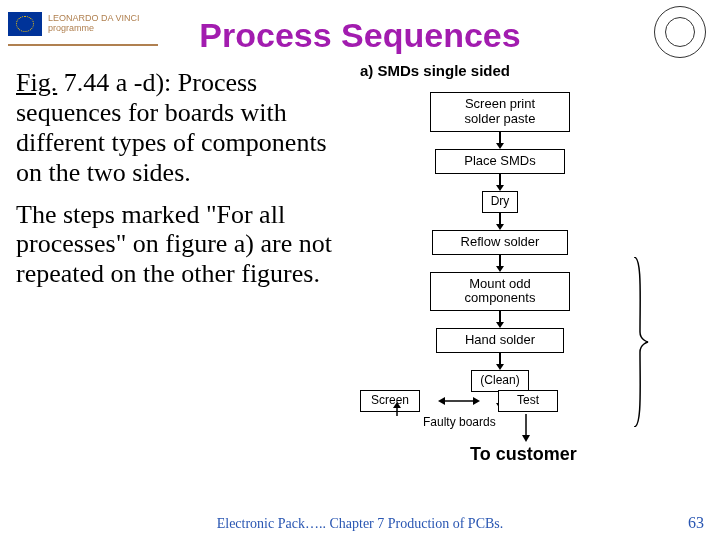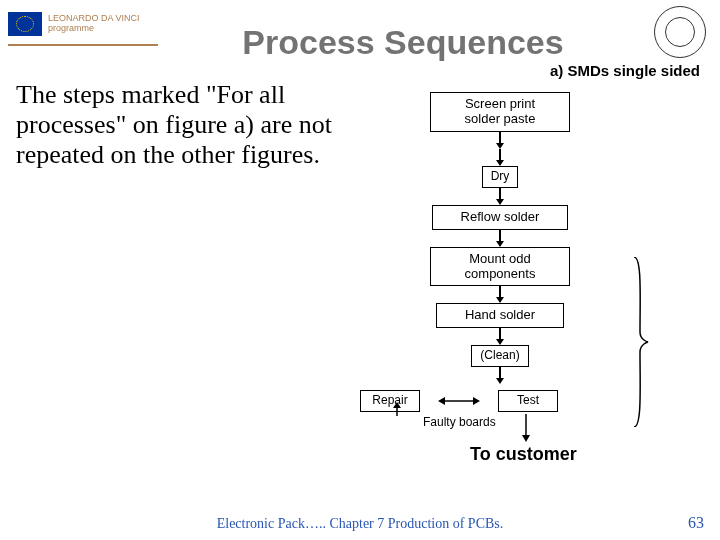--- a/index.html
+++ b/index.html
@@ -61,29 +61,28 @@
     justify-content: center;
   }
   .seal-inner {
     width: 30px;
     height: 30px;
     border: 1px solid #333;
     border-radius: 50%;
   }
   .title {
     position: absolute;
-    top: 23px;
+    top: 16px;
     left: 50%;
     transform: translateX(-50%);
     font-family: Arial, sans-serif;
     font-weight: bold;
     font-size: 34px;
-    color: #737373;
+    color: #a21caf;
     white-space: nowrap;
-    margin-left: 43px;
   }
   .body-left {
     position: absolute;
     top: 68px;
     left: 16px;
     width: 330px;
     font-size: 26px;
     line-height: 1.15;
     color: #000;
   }
@@ -97,21 +96,21 @@
     position: absolute;
     top: 62px;
     left: 360px;
     width: 340px;
     height: 420px;
     font-family: Arial, sans-serif;
     font-size: 13px;
     color: #000;
   }
   .diagram-title {
-    text-align: right;
+    text-align: left;
     font-weight: bold;
     font-size: 15px;
     margin-bottom: 2px;
   }
   .flow-col {
     position: absolute;
     left: 70px;
     top: 30px;
     width: 140px;
     display: flex;
@@ -198,51 +197,55 @@
 </div>
 <div class="logo-sep"></div>
 
 <div class="seal">
   <div class="seal-inner"></div>
 </div>
 
 <div class="title">Process Sequences</div>
 
 <div class="body-left">
+  <p>
+    <span class="fig-label">Fig.</span><span> 7.44 a -d): </span><span>Process sequences for boards with different types of components on the two sides.</span>
+  </p>
   <p class="para2">The steps marked "For all processes" on figure a) are not repeated on the other figures.</p>
 </div>
 
 <div class="diagram">
   <div class="diagram-title">a) SMDs single sided</div>
 
   <div class="flow-col">
     <div class="fbox">Screen print solder paste</div>
     <div class="arrow-line"></div>
       <div class="arrow-head"></div>
+    <div class="fbox">Place SMDs</div>
     <div class="arrow-line"></div>
       <div class="arrow-head"></div>
     <div class="fbox sm">Dry</div>
     <div class="arrow-line"></div>
       <div class="arrow-head"></div>
     <div class="fbox">Reflow solder</div>
     <div class="arrow-line"></div>
       <div class="arrow-head"></div>
     <div class="fbox">Mount odd components</div>
     <div class="arrow-line"></div>
       <div class="arrow-head"></div>
     <div class="fbox">Hand solder</div>
     <div class="arrow-line"></div>
       <div class="arrow-head"></div>
     <div class="fbox sm">(Clean)</div>
     <div class="arrow-line"></div>
       <div class="arrow-head"></div>
   </div>
 
   <div class="row3" style="top:328px;">
-    <div class="fbox sm" style="min-width:60px;">Repair</div>
+    <div class="fbox sm" style="min-width:60px;">Screen</div>
     <svg width="42" height="18">
       <line x1="4" y1="9" x2="38" y2="9" stroke="#000" stroke-width="1.5"></line>
       <polygon points="0,9 7,5 7,13" fill="#000"></polygon>
       <polygon points="42,9 35,5 35,13" fill="#000"></polygon>
     </svg>
     <div class="fbox sm" style="min-width:60px;">Test</div>
   </div>
 
   <div style="position:absolute; left:38px; top:354px; font-size:12px; font-family:Arial,sans-serif; line-height:1.1;margin-left:25px;">
     <div style="white-space:pre-line;">Faulty boards</div>

